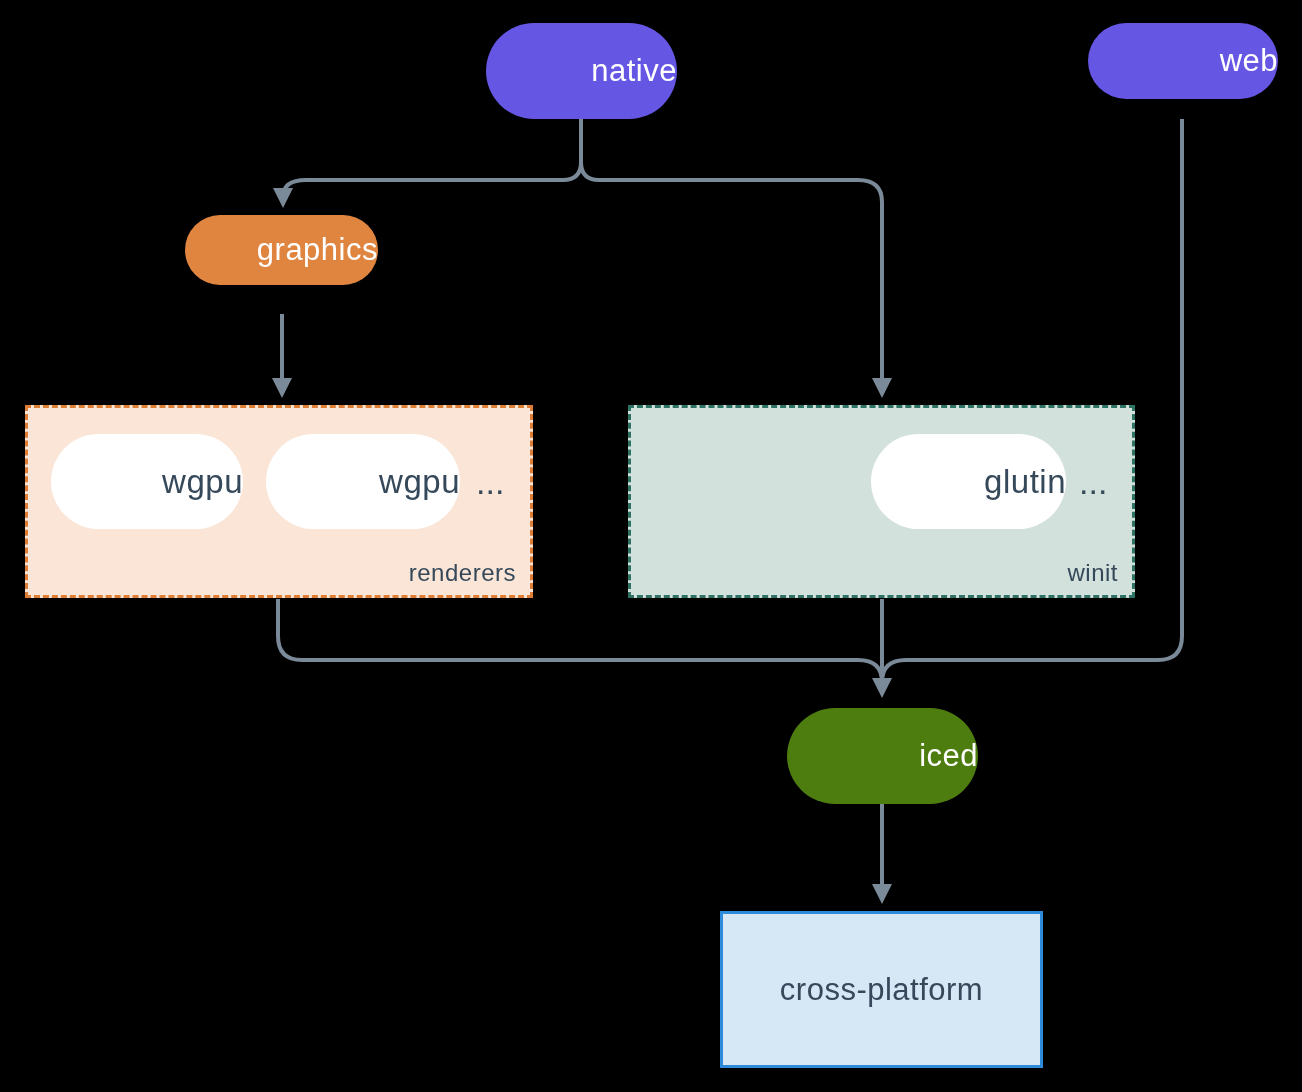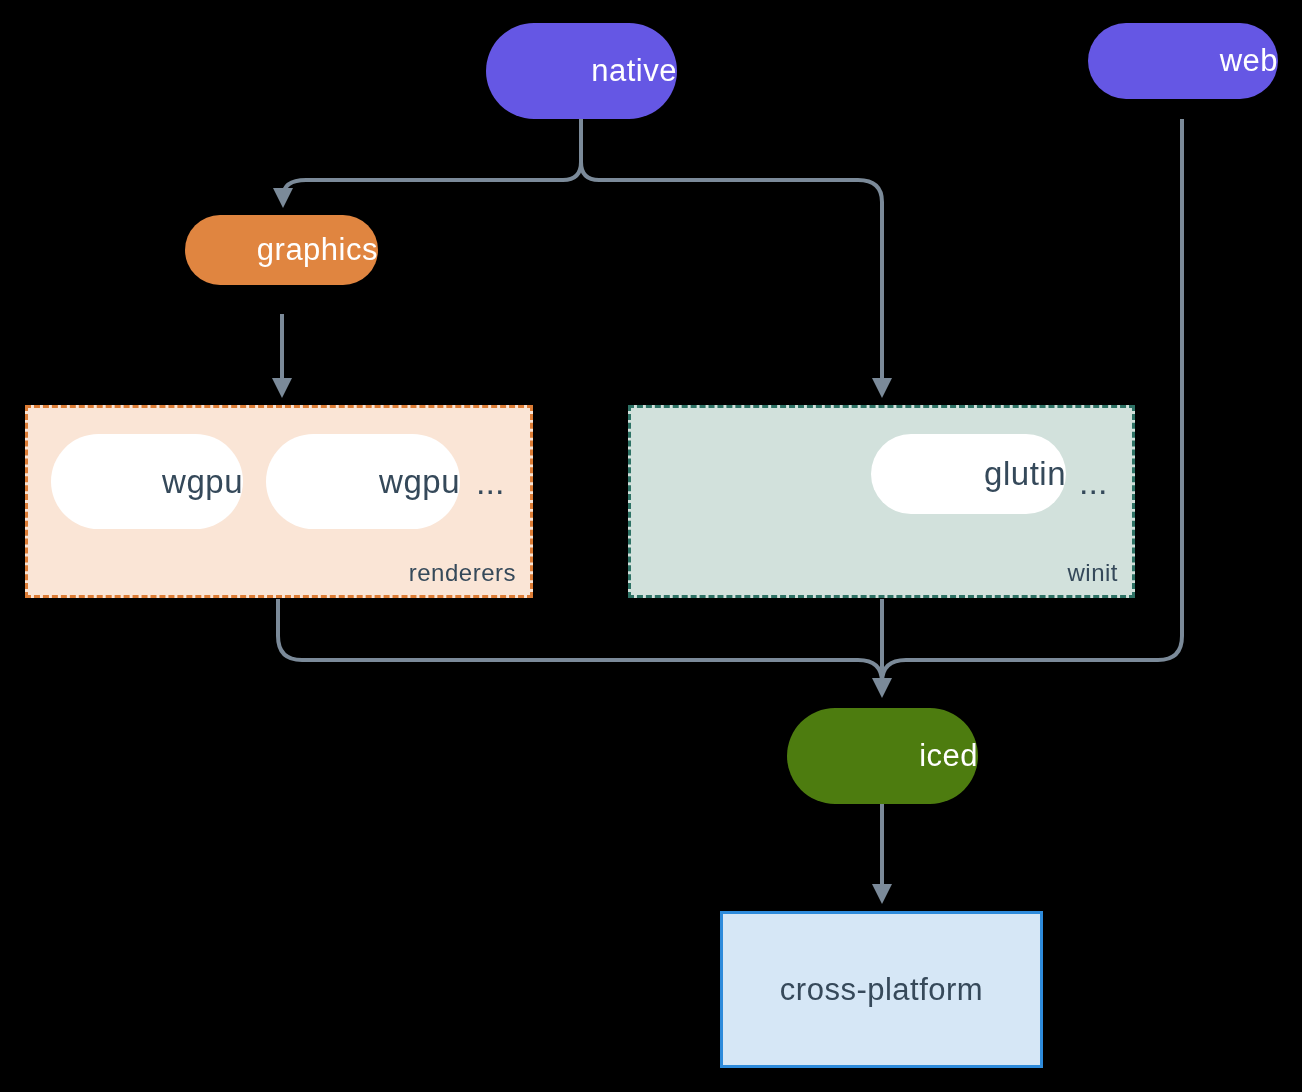--- a/index.html
+++ b/index.html
@@ -51,21 +51,21 @@
   
   #node-native   {left:486px;top:23px;width:191px;height:96px;}
   #node-web      {left:1088px;top:23px;width:190px;height:76px;}
   #node-graphics {left:185px;top:215px;width:193px;height:70px;}
   #node-iced     {left:787px;top:708px;width:191px;height:96px;}
   #group-renderers{left:25px;top:405px;width:508px;height:193px;}
   #group-shells   {left:628px;top:405px;width:507px;height:193px;}
   #node-wgpu  {left:23px;top:26px;width:192px;height:95px;}
   #node-glow  {left:238px;top:26px;width:194px;height:95px;}
   #node-winit {left:25px;top:26px;width:194px;height:95px;}
-  #node-glutin{left:240px;top:26px;width:195px;height:80px;}
+  #node-glutin{left:240px;top:26px;width:195px;height:95px;}
   .group .ellipsis{left:448px;top:55px;}
   #node-app{left:720px;top:911px;width:323px;height:157px;}
 </style>
 </head>
 <body>
 
 <div id="canvas">
 
   <svg id="edges" viewBox="0 0 1302 1092" xmlns="http://www.w3.org/2000/svg">
     <defs>

